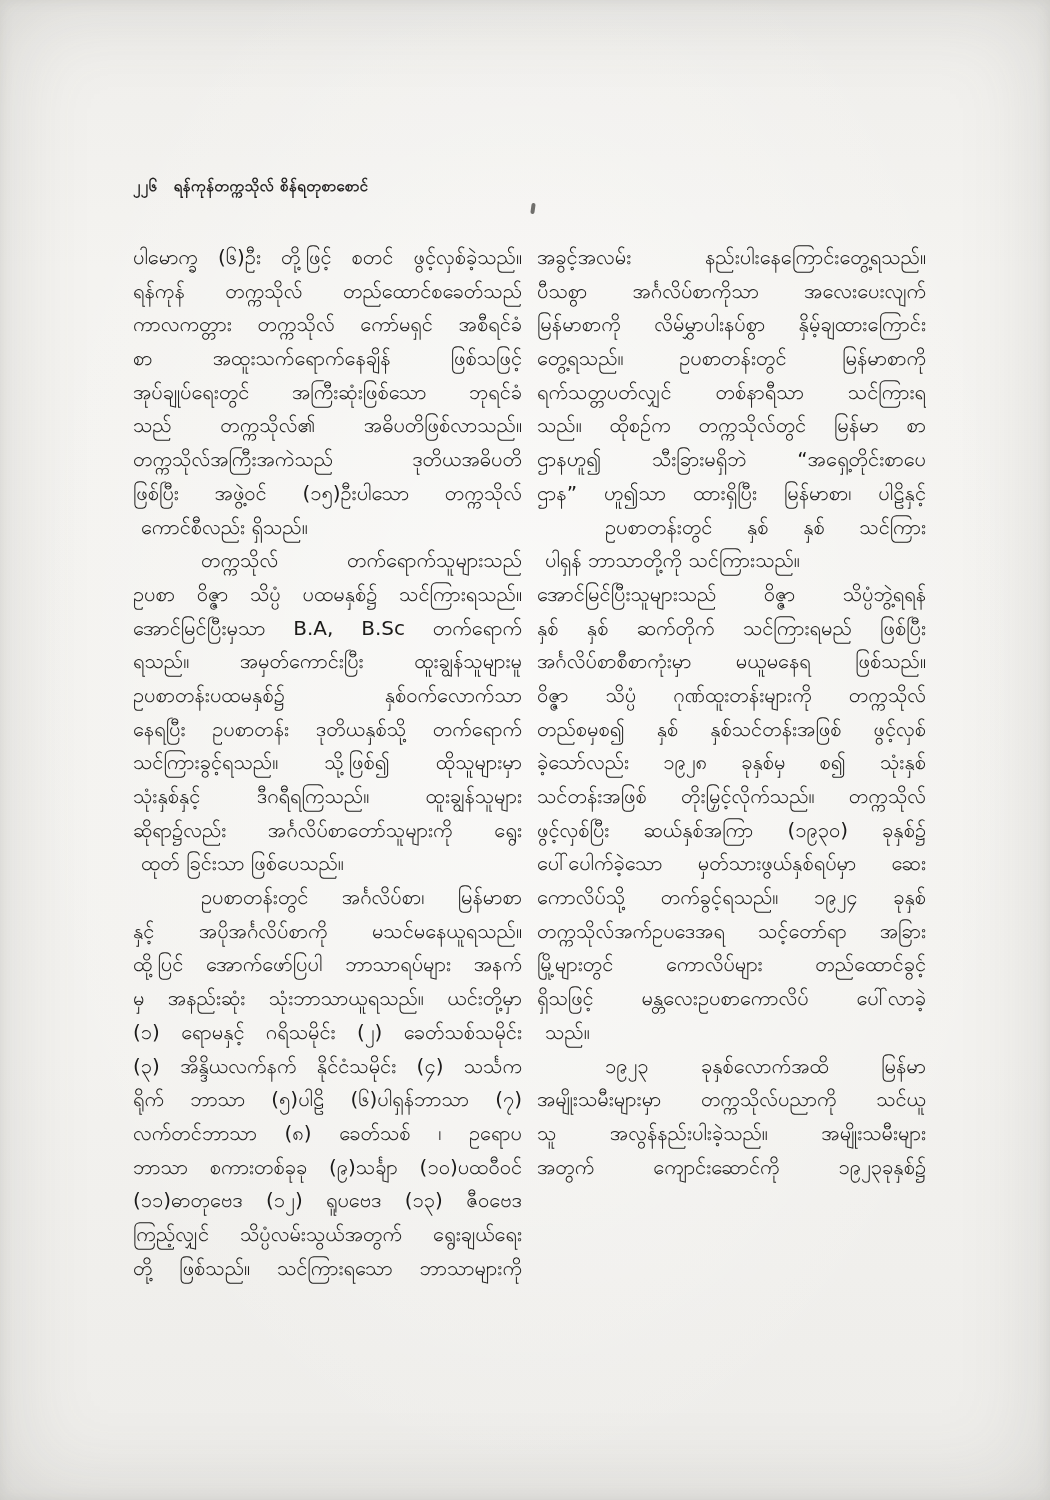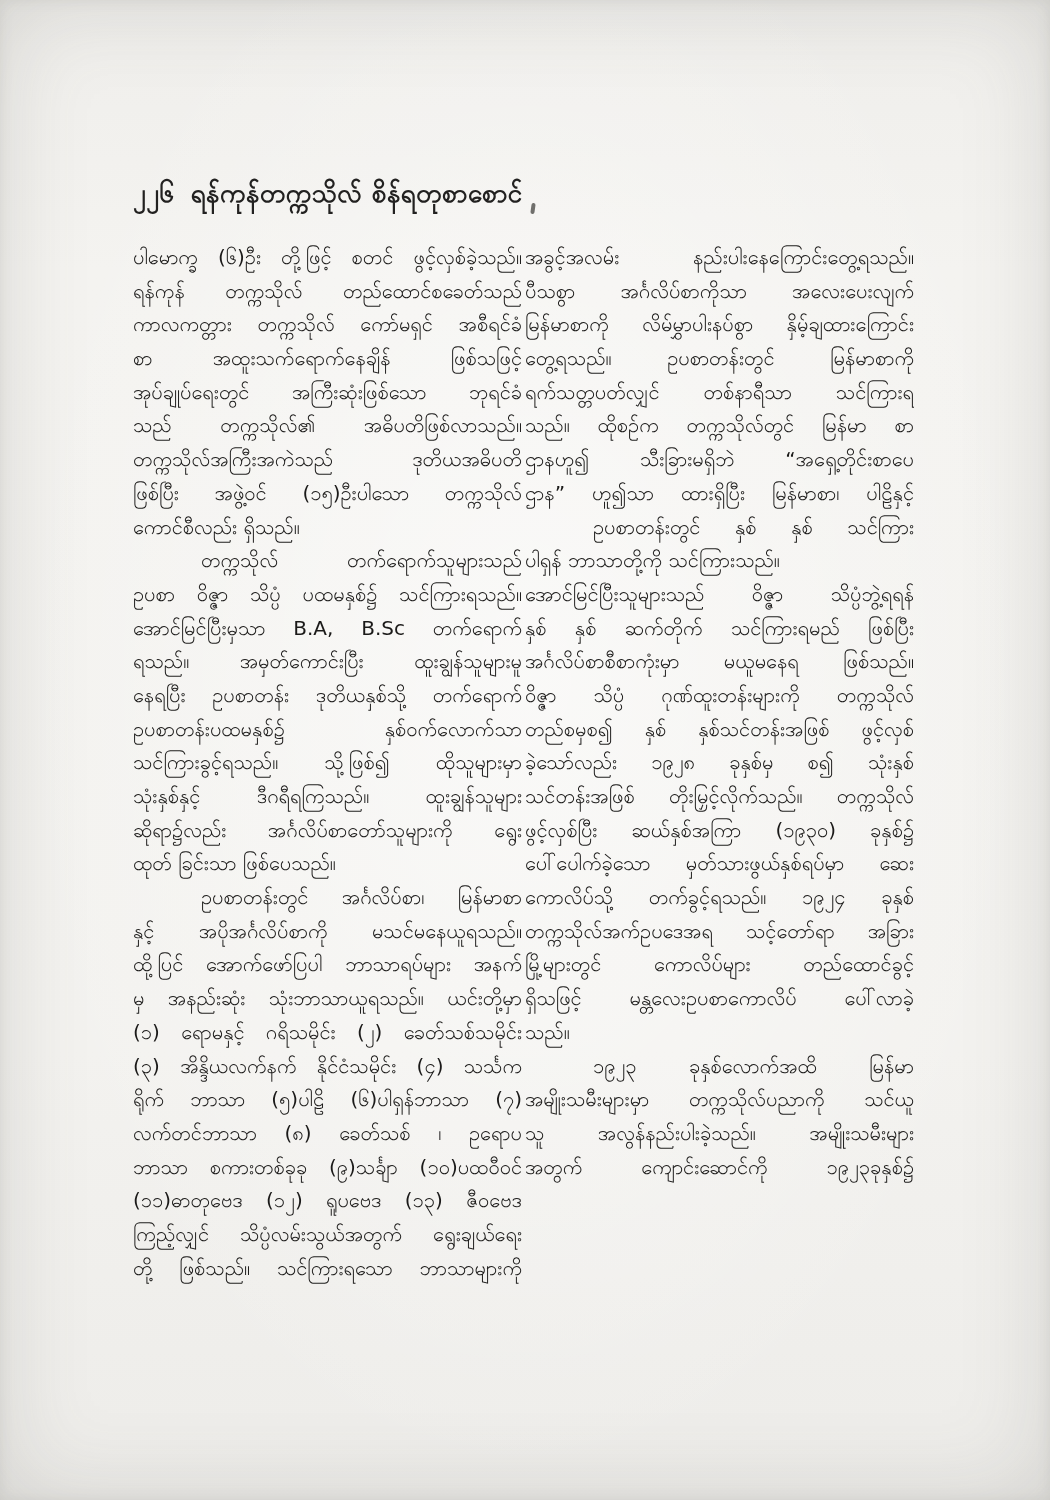--- a/index.html
+++ b/index.html
@@ -18,21 +18,21 @@
       linear-gradient(180deg, #efeeeb 0%, #f4f3f0 18%, #f3f2ef 70%, #edecE9 100%);
     background-color: #f2f1ee;
     box-shadow: inset 0 0 90px rgba(90,88,82,0.18), inset 0 0 14px rgba(90,88,82,0.10);
     overflow: hidden;
     color: #1c1c1c;
   }
   .page-header {
     position: absolute;
     left: 133px;
     top: 176px;
-    font-size: 26px;
+    font-size: 15px;
     font-weight: 700;
     letter-spacing: 0.5px;
     color: #222120;
     white-space: nowrap;
   }
   .page-number {
     margin-right: 16px;
   }
   .scan-artifact {
     position: absolute;
@@ -44,33 +44,34 @@
     background: #4f4d4a;
     transform: rotate(8deg);
     opacity: 0.8;
   }
   .column {
     position: absolute;
     top: 241px;
     width: 389px;
   }
   .column-left  { left: 133px; }
-  .column-right { left: 525px; }
+  .column-right { left: 537px; }
   .line {
     height: 33.7px;
     line-height: 33.7px;
     font-size: 20px;
     color: #1b1a19;
     text-align: justify;
     text-align-last: justify;
     white-space: nowrap;
     overflow: hidden;
   }
   .line.end {
     text-align-last: left;
+    margin-left: 8px;
   }
   .line.indent {
     padding-left: 68px;
   }
 </style>
 </head>
 <body>
 
 <div class="page">
   <div class="page-header">
@@ -86,22 +87,22 @@
       <div class="line">စာ အထူးသက်ရောက်နေချိန် ဖြစ်သဖြင့်</div>
       <div class="line">အုပ်ချုပ်ရေးတွင် အကြီးဆုံးဖြစ်သော ဘုရင်ခံ</div>
       <div class="line">သည် တက္ကသိုလ်၏ အဓိပတိဖြစ်လာသည်။</div>
       <div class="line">တက္ကသိုလ်အကြီးအကဲသည် ဒုတိယအဓိပတိ</div>
       <div class="line">ဖြစ်ပြီး အဖွဲ့ဝင် (၁၅)ဦးပါသော တက္ကသိုလ်</div>
       <div class="line end">ကောင်စီလည်း ရှိသည်။</div>
       <div class="line indent">တက္ကသိုလ် တက်ရောက်သူများသည်</div>
       <div class="line">ဥပစာ ဝိဇ္ဇာ သိပ္ပံ ပထမနှစ်၌ သင်ကြားရသည်။</div>
       <div class="line">အောင်မြင်ပြီးမှသာ B.A, B.Sc တက်ရောက်</div>
       <div class="line">ရသည်။ အမှတ်ကောင်းပြီး ထူးချွန်သူများမူ</div>
+      <div class="line">ဥပစာတန်းပထမနှစ်၌ နှစ်ဝက်လောက်သာ</div>
       <div class="line">နေရပြီး ဥပစာတန်း ဒုတိယနှစ်သို့ တက်ရောက်</div>
-      <div class="line">ဥပစာတန်းပထမနှစ်၌ နှစ်ဝက်လောက်သာ</div>
       <div class="line">သင်ကြားခွင့်ရသည်။ သို့ဖြစ်၍ ထိုသူများမှာ</div>
       <div class="line">သုံးနှစ်နှင့် ဒီဂရီရကြသည်။ ထူးချွန်သူများ</div>
       <div class="line">ဆိုရာ၌လည်း အင်္ဂလိပ်စာတော်သူများကို ရွေး</div>
       <div class="line end">ထုတ် ခြင်းသာ ဖြစ်ပေသည်။</div>
       <div class="line indent">ဥပစာတန်းတွင် အင်္ဂလိပ်စာ၊ မြန်မာစာ</div>
       <div class="line">နှင့် အပိုအင်္ဂလိပ်စာကို မသင်မနေယူရသည်။</div>
       <div class="line">ထို့ပြင် အောက်ဖော်ပြပါ ဘာသာရပ်များ အနက်</div>
       <div class="line">မှ အနည်းဆုံး သုံးဘာသာယူရသည်။ ယင်းတို့မှာ</div>
       <div class="line">(၁) ရောမနှင့် ဂရိသမိုင်း (၂) ခေတ်သစ်သမိုင်း</div>
       <div class="line">(၃) အိန္ဒိယလက်နက် နိုင်ငံသမိုင်း (၄) သင်္သက</div>

